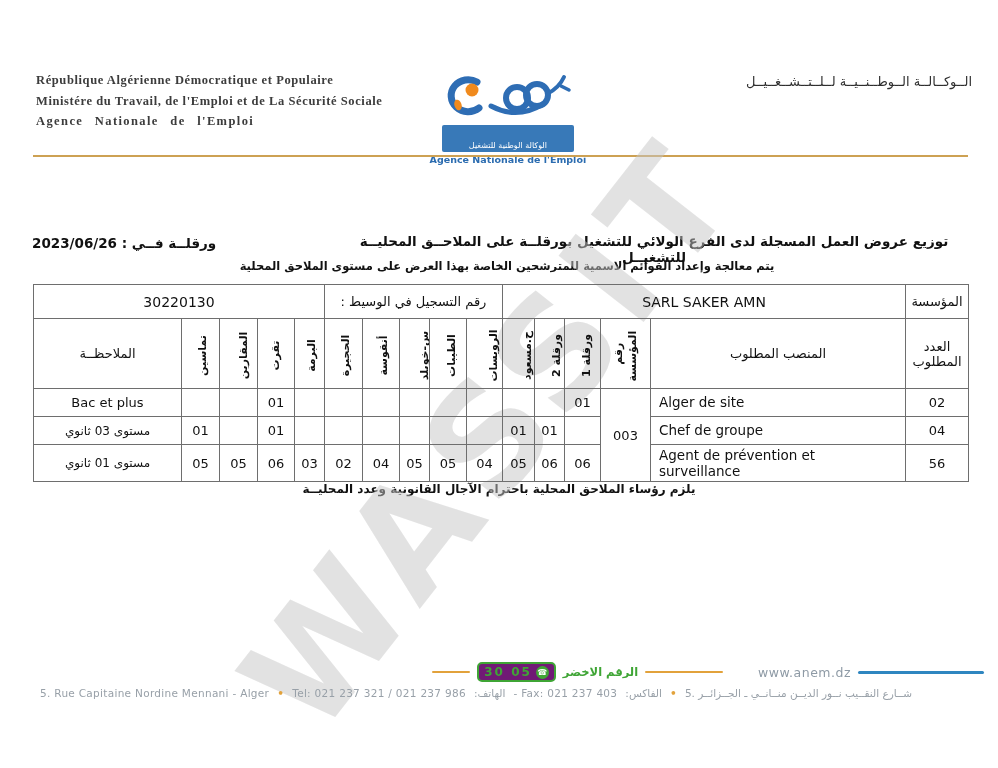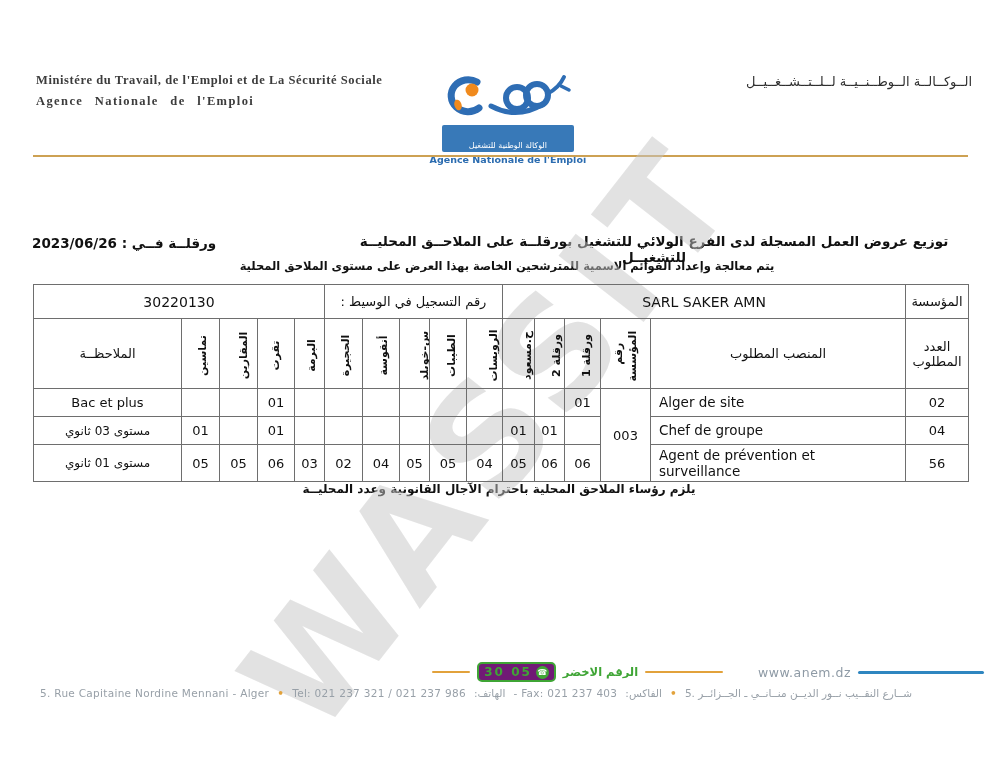--- a/index.html
+++ b/index.html
@@ -79,20 +79,21 @@
 </style>
 </head>
 <body>
 
 <div class="page">
 
   <div class="watermark">WASSIT</div>
 
   <div class="hdr">
     <div class="hdr-left">
+      <div>République Algérienne Démocratique et Populaire</div>
       <div>Ministére du Travail, de l'Emploi et de La Sécurité Sociale</div>
       <div class="wide">Agence Nationale de l'Emploi</div>
     </div>
 
     <div class="hdr-logo">
       <svg width="150" height="52" viewBox="0 0 150 52">
         <g fill="none" stroke="#2E6DB4" stroke-linecap="round">
           <path d="M 44 10 A 17 16 0 1 0 46 36" stroke-width="7"></path>
           <circle cx="84" cy="26" r="11" stroke-width="6"></circle>
           <circle cx="104" cy="23" r="11" stroke-width="6"></circle>

